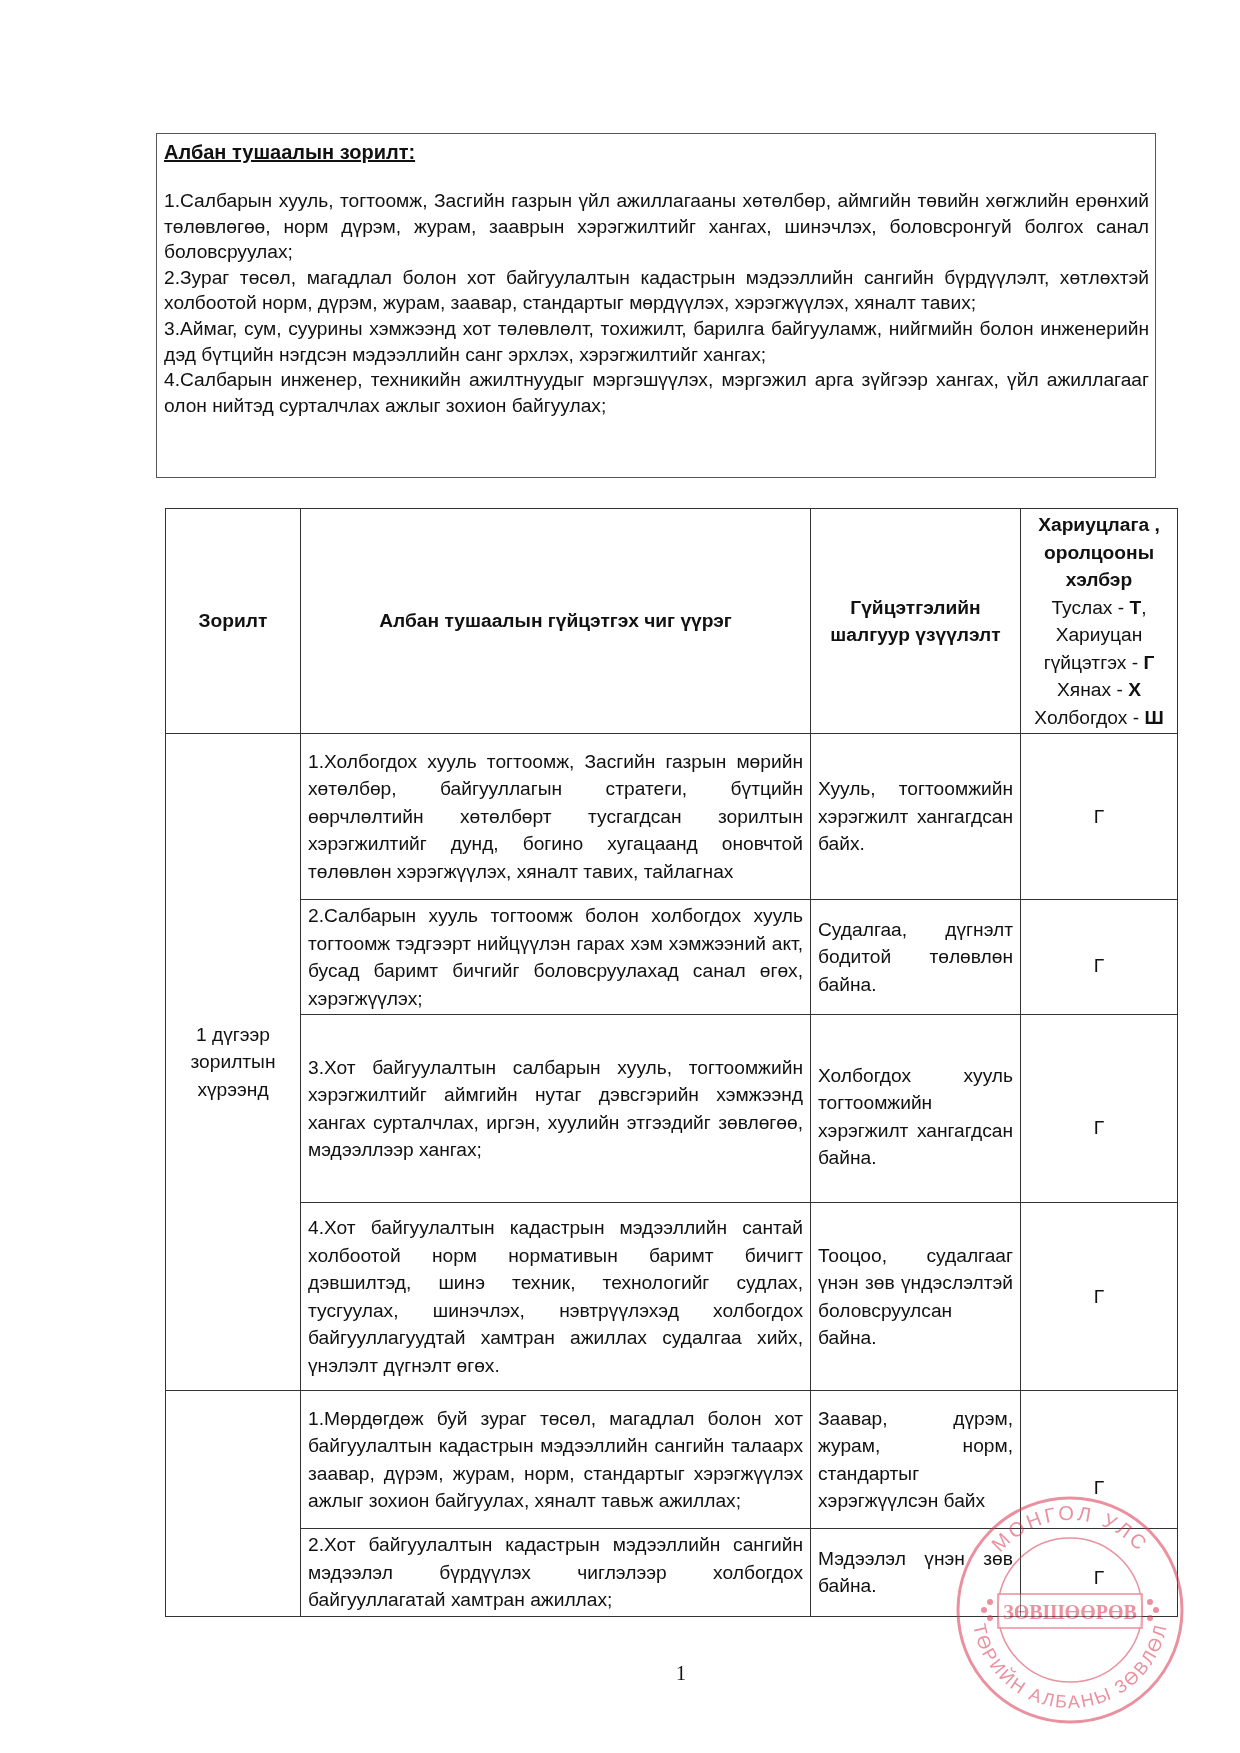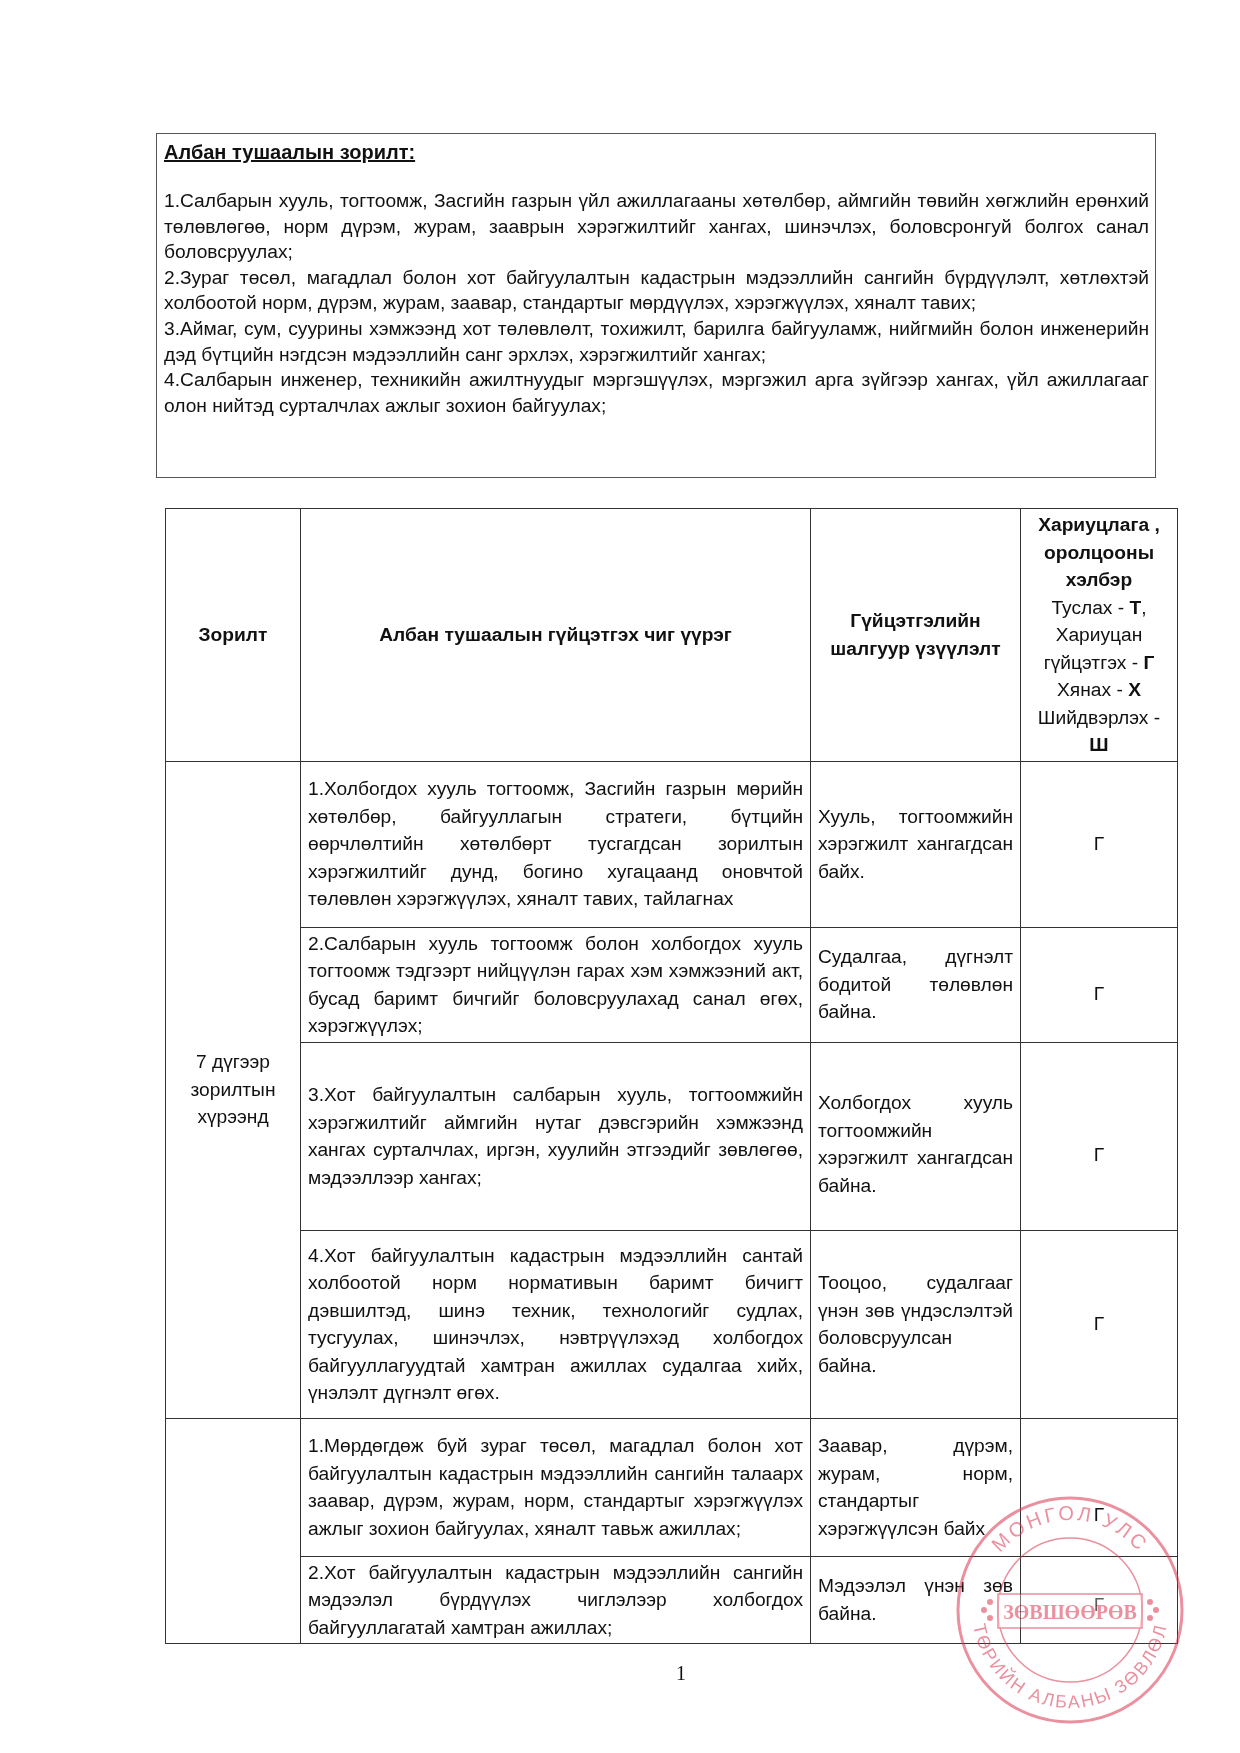--- a/index.html
+++ b/index.html
@@ -48,27 +48,27 @@
   <thead>
     <tr style="height:212px">
       <th>Зорилт</th>
       <th>Албан тушаалын гүйцэтгэх чиг үүрэг</th>
       <th>Гүйцэтгэлийн шалгуур үзүүлэлт</th>
       <th class="h4">
         <div class="bold">Хариуцлага , оролцооны хэлбэр</div>
         <div class="norm"><span>Туслах - </span><b>Т</b><span>,</span></div>
         <div class="norm"><span>Хариуцан гүйцэтгэх - </span><b>Г</b></div>
         <div class="norm"><span>Хянах - </span><b>Х</b></div>
-        <div class="norm"><span>Шийдвэрлэх - </span><b>Ш</b></div>
+        <div class="norm"><span>Холбогдох - </span><b>Ш</b></div>
       </th>
     </tr>
   </thead>
   <tbody>
     <tr style="height:166px">
-      <td class="objcell" rowspan="4">7 дүгээр зорилтын хүрээнд</td>
+      <td class="objcell" rowspan="4">1 дүгээр зорилтын хүрээнд</td>
       <td class="task">1.Холбогдох хууль тогтоомж, Засгийн газрын мөрийн хөтөлбөр, байгууллагын стратеги, бүтцийн өөрчлөлтийн хөтөлбөрт тусгагдсан зорилтын хэрэгжилтийг дунд, богино хугацаанд оновчтой төлөвлөн хэрэгжүүлэх, хяналт тавих, тайлагнах</td>
       <td class="crit">Хууль, тогтоомжийн хэрэгжилт хангагдсан байх.</td>
       <td class="resp">Г</td>
     </tr>
     <tr style="height:108px">
       <td class="task">2.Салбарын хууль тогтоомж болон холбогдох хууль тогтоомж тэдгээрт нийцүүлэн гарах хэм хэмжээний акт, бусад баримт бичгийг боловсруулахад санал өгөх, хэрэгжүүлэх;</td>
       <td class="crit">Судалгаа, дүгнэлт бодитой төлөвлөн байна.</td>
       <td class="resp" style="padding-top:20px">Г</td>
     </tr>
     <tr style="height:188px">

